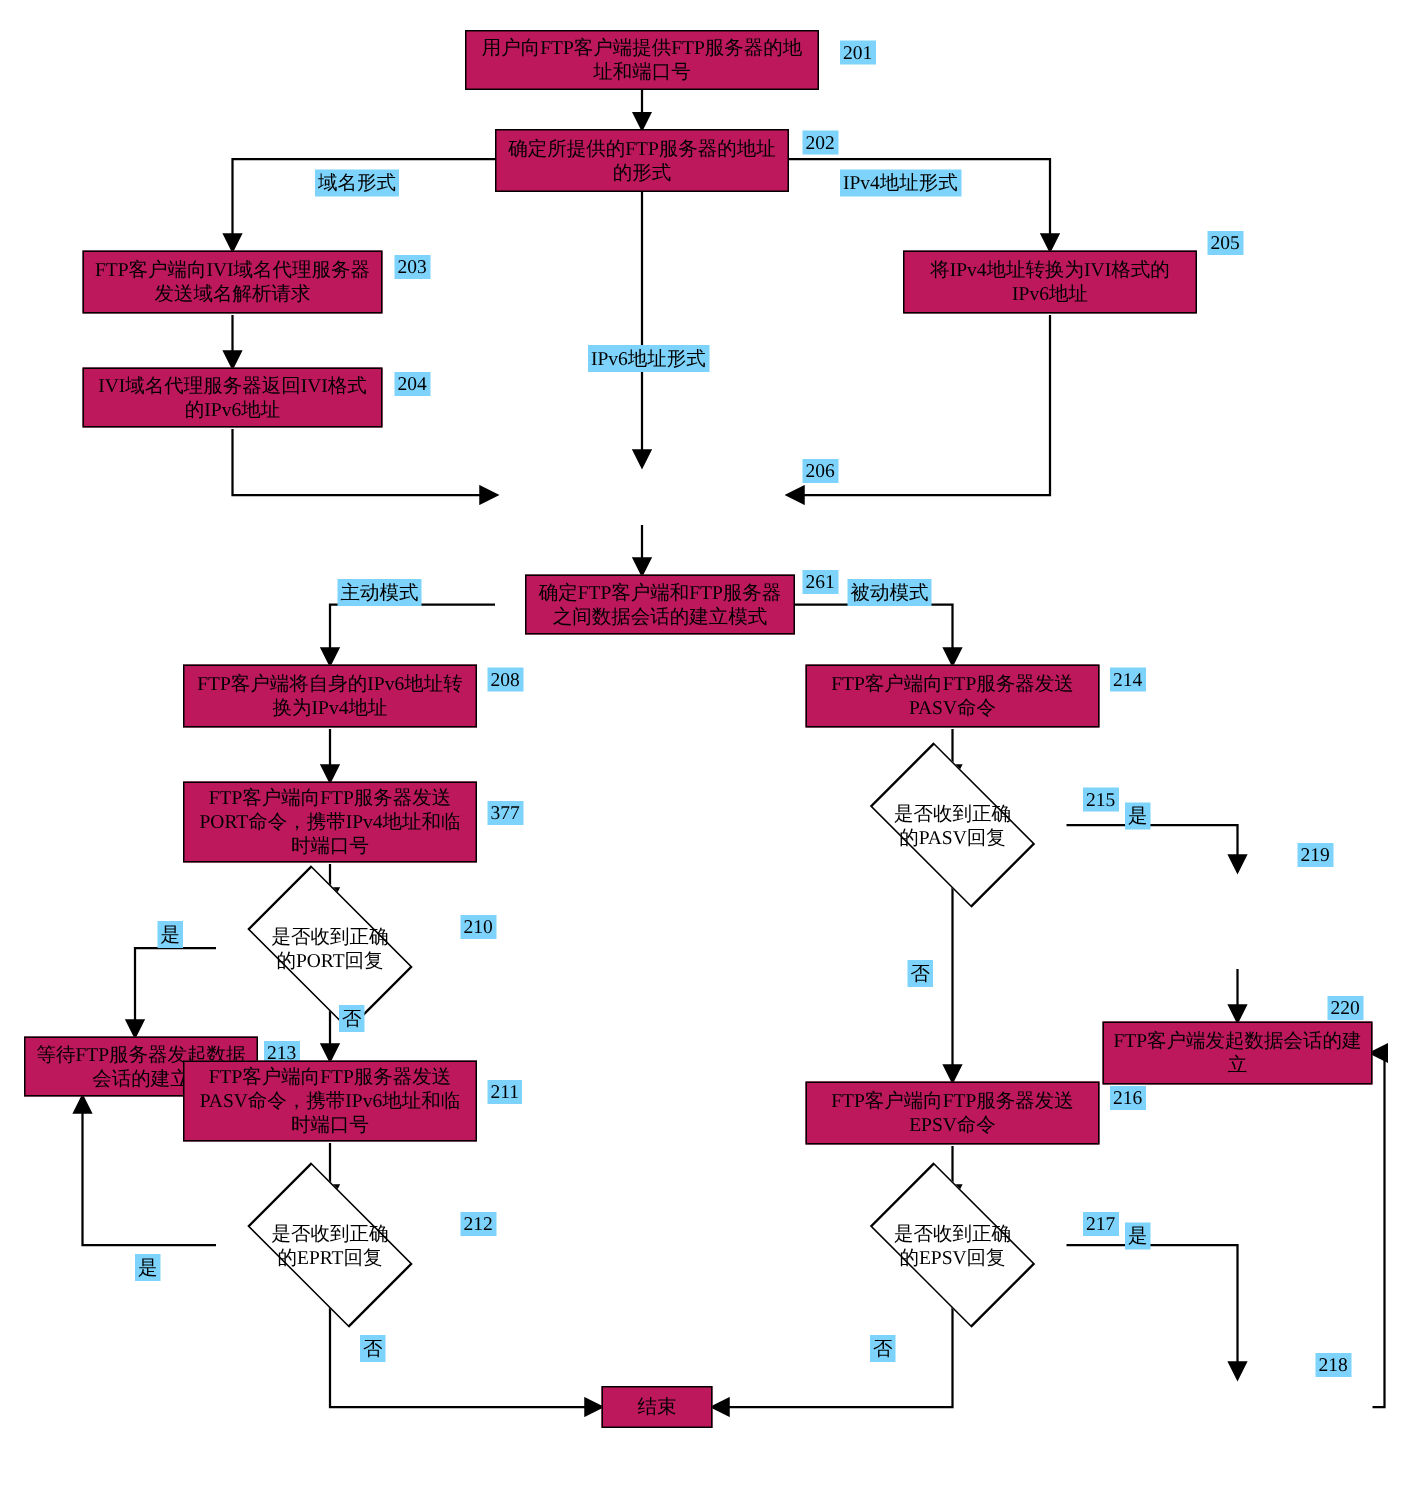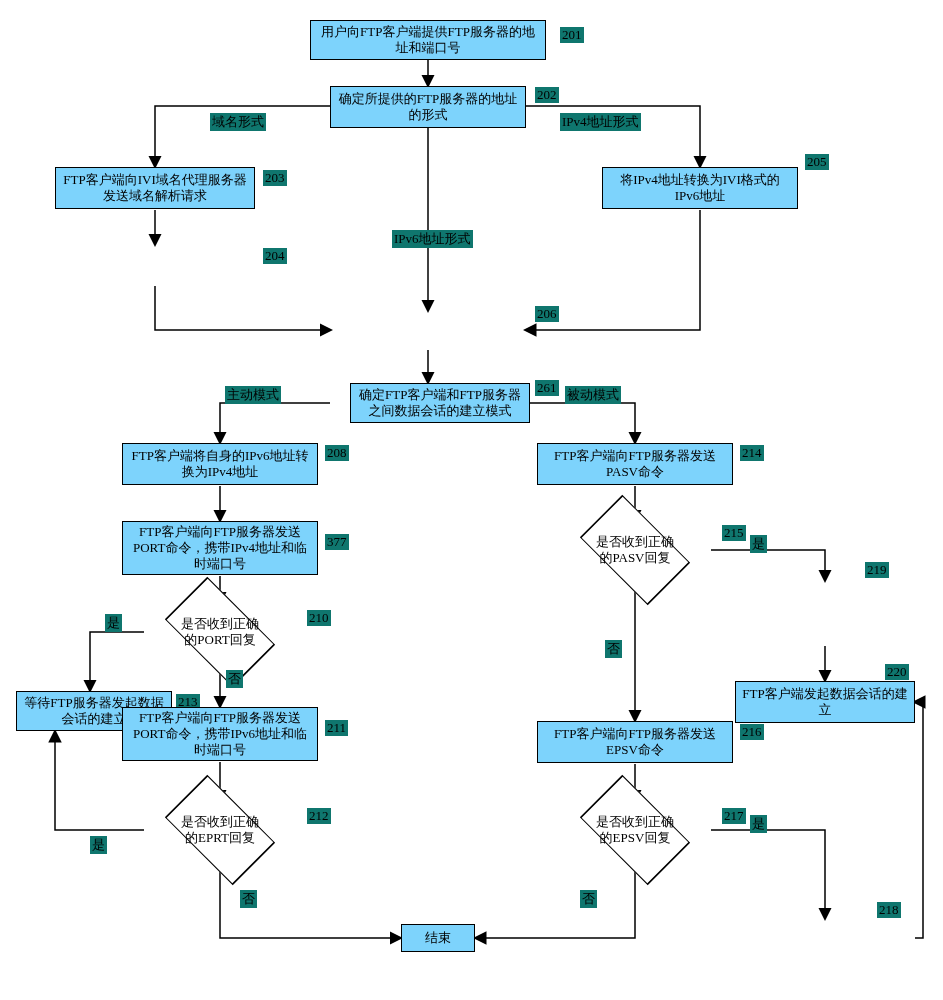--- a/index.html
+++ b/index.html
@@ -10,21 +10,21 @@
     background: #fff;
   }
   .canvas {
     position: relative;
     width: 923px;
     height: 980px;
   }
   .box {
     position: absolute;
     border: 1.5px solid #000;
-    background: #7dd3fc;
+    background: #be185d;
     text-align: center;
     display: flex;
     align-items: center;
     justify-content: center;
     padding: 3px 6px;
     box-sizing: border-box;
     line-height: 1.25;
   }
   .diamond {
     position: absolute;
@@ -44,21 +44,21 @@
     top: 50%;
     left: 50%;
     transform: translate(-50%, -50%);
     width: 140%;
     line-height: 1.2;
   }
   .label {
     position: absolute;
     font-size: 13px;
     text-align: right;
-    background: #0f766e;
+    background: #7dd3fc;
     padding: 0 2px;
   }
   svg.arrows {
     position: absolute;
     top: 0; left: 0;
     width: 923px;
     height: 980px;
     pointer-events: none;
   }
   line, polyline {
@@ -142,20 +142,23 @@
 
 <div class="label" style="left:200px; top:103px;">域名形式</div>
 <div class="label" style="left:382px; top:220px;">IPv6地址形式</div>
 <div class="label" style="left:550px; top:103px;">IPv4地址形式</div>
 
 <div class="box" style="left:45px; top:157px; width:200px; height:42px;">
       <span>FTP客户端向IVI域名代理服务器发送域名解析请求</span>
     </div>
 <div class="label" style="left:253px; top:160px;">203</div>
 
+<div class="box" style="left:45px; top:235px; width:200px; height:40px;">
+      <span>IVI域名代理服务器返回IVI格式的IPv6地址</span>
+    </div>
 <div class="label" style="left:253px; top:238px;">204</div>
 
 <div class="box" style="left:592px; top:157px; width:196px; height:42px;">
       <span>将IPv4地址转换为IVI格式的IPv6地址</span>
     </div>
 <div class="label" style="left:795px; top:144px;">205</div>
 
 <div class="label" style="left:525px; top:296px;">206</div>
 
 <div class="box" style="left:340px; top:373px; width:180px; height:40px;">
@@ -183,21 +186,21 @@
 <div class="label" style="left:297px; top:600px;">210</div>
 <div class="label" style="left:95px; top:604px;">是</div>
 <div class="label" style="left:216px; top:660px;">否</div>
 
 <div class="box" style="left:6px; top:681px; width:156px; height:40px;">
       <span>等待FTP服务器发起数据会话的建立</span>
     </div>
 <div class="label" style="left:166px; top:684px;">213</div>
 
 <div class="box" style="left:112px; top:697px; width:196px; height:54px;">
-      <span>FTP客户端向FTP服务器发送PORT命令，携带IPv6地址和临时端口号</span>
+      <span>FTP客户端向FTP服务器发送PASV命令，携带IPv6地址和临时端口号</span>
     </div>
 <div class="label" style="left:315px; top:710px;">211</div>
 
 <div class="diamond" style="left:180px; top:790px; width:60px; height:60px;">
   <div class="diamond-shape"></div>
   <div class="diamond-text">是否收到正确的EPRT回复</div>
 </div>
 <div class="label" style="left:297px; top:798px;">212</div>
 <div class="label" style="left:80px; top:826px;">是</div>
 <div class="label" style="left:230px; top:880px;">否</div>

